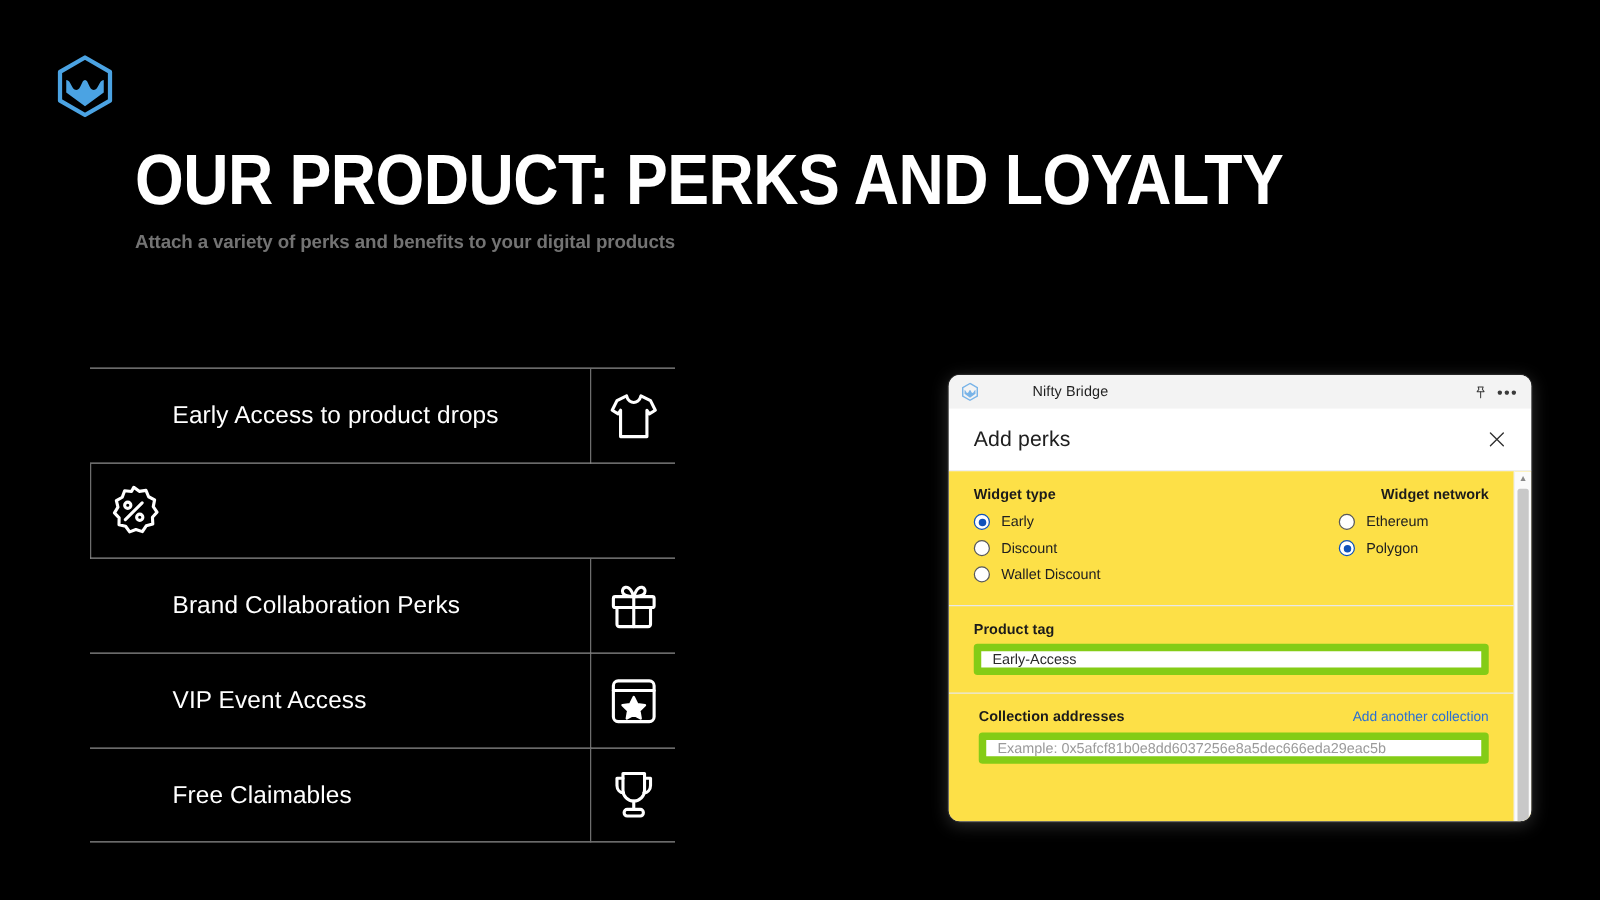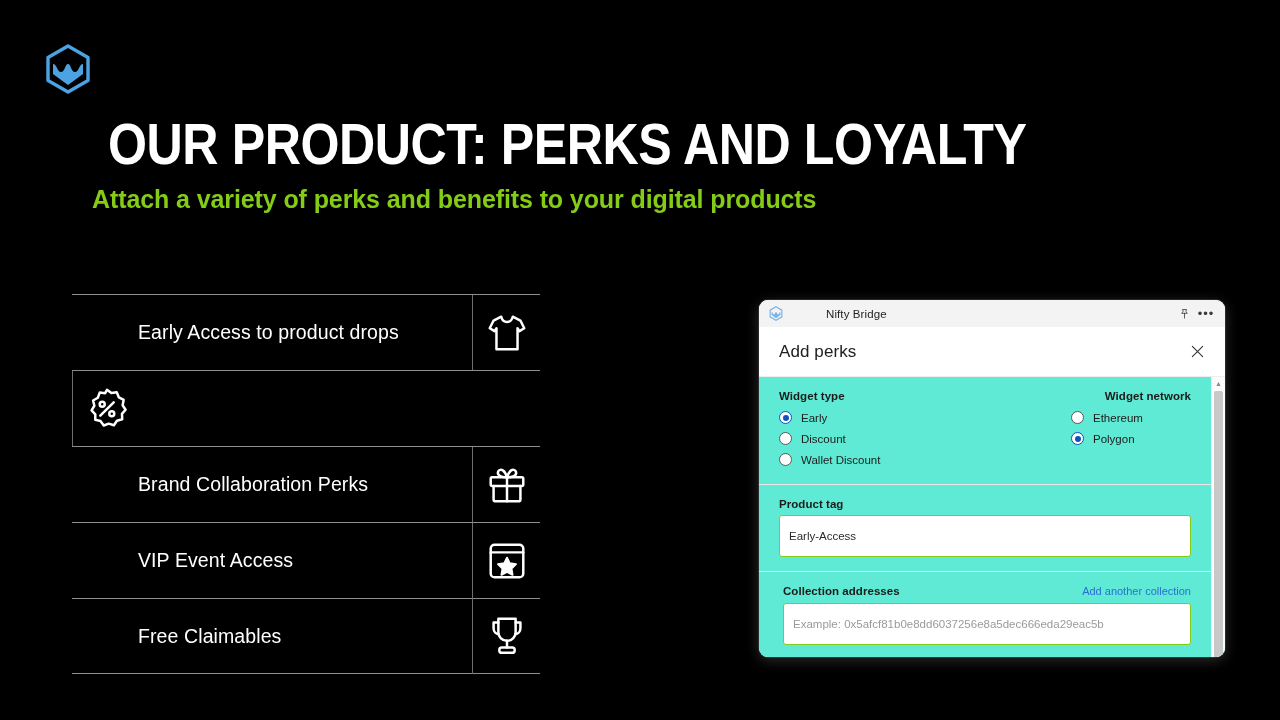--- a/index.html
+++ b/index.html
@@ -21,24 +21,24 @@
     font-weight: 700;
     font-size: 57px;
     line-height: 64px;
     letter-spacing: -0.5px;
     color: #ffffff;
     transform: scaleX(0.88);
     transform-origin: left center;
     white-space: nowrap;
   }
   .subhead {
-    position: absolute; left: 92px; top: 185px;
-    font-size: 25px;
+    position: absolute; left: 108px; top: 185px;
+    font-size: 15px;
     font-weight: 700;
-    color: #84cc16;
+    color: #737373;
     letter-spacing: -0.1px;
     white-space: nowrap;
   }
 
   
   .perks-list {
     position: absolute; left: 72px; top: 294px;
     width: 468px;
   }
   .perk-row {
@@ -121,21 +121,21 @@
   }
   .close-btn {
     width: 28px; height: 28px;
     display: flex; align-items: center; justify-content: center;
     cursor: pointer;
   }
 
   .dialog-body {
     position: relative;
     flex: 1;
-    background: #5eead4;
+    background: #fde047;
     display: flex;
     overflow: hidden;
   }
   .body-scroll {
     flex: 1;
     overflow: hidden;
   }
   .section {
     padding: 13px 20px 14px 20px;
     border-bottom: 1px solid #e8e8e8;
@@ -186,22 +186,22 @@
     justify-content: space-between;
     margin-bottom: 6px;
   }
   .link {
     font-size: 11px;
     color: #2b6fd4;
     cursor: pointer;
   }
   .text-input {
     width: 100%;
-    height: 42px;
-    border: 1px solid #84cc16;
+    height: 25px;
+    border: 6px solid #84cc16;
     border-radius: 3px;
     background: #fff;
     font-family: "Liberation Sans", sans-serif;
     font-size: 11.5px;
     color: #2a2a2a;
     padding: 0 9px;
     outline: none;
   }
   .text-input::placeholder { color: #9a9a9a; }
 

